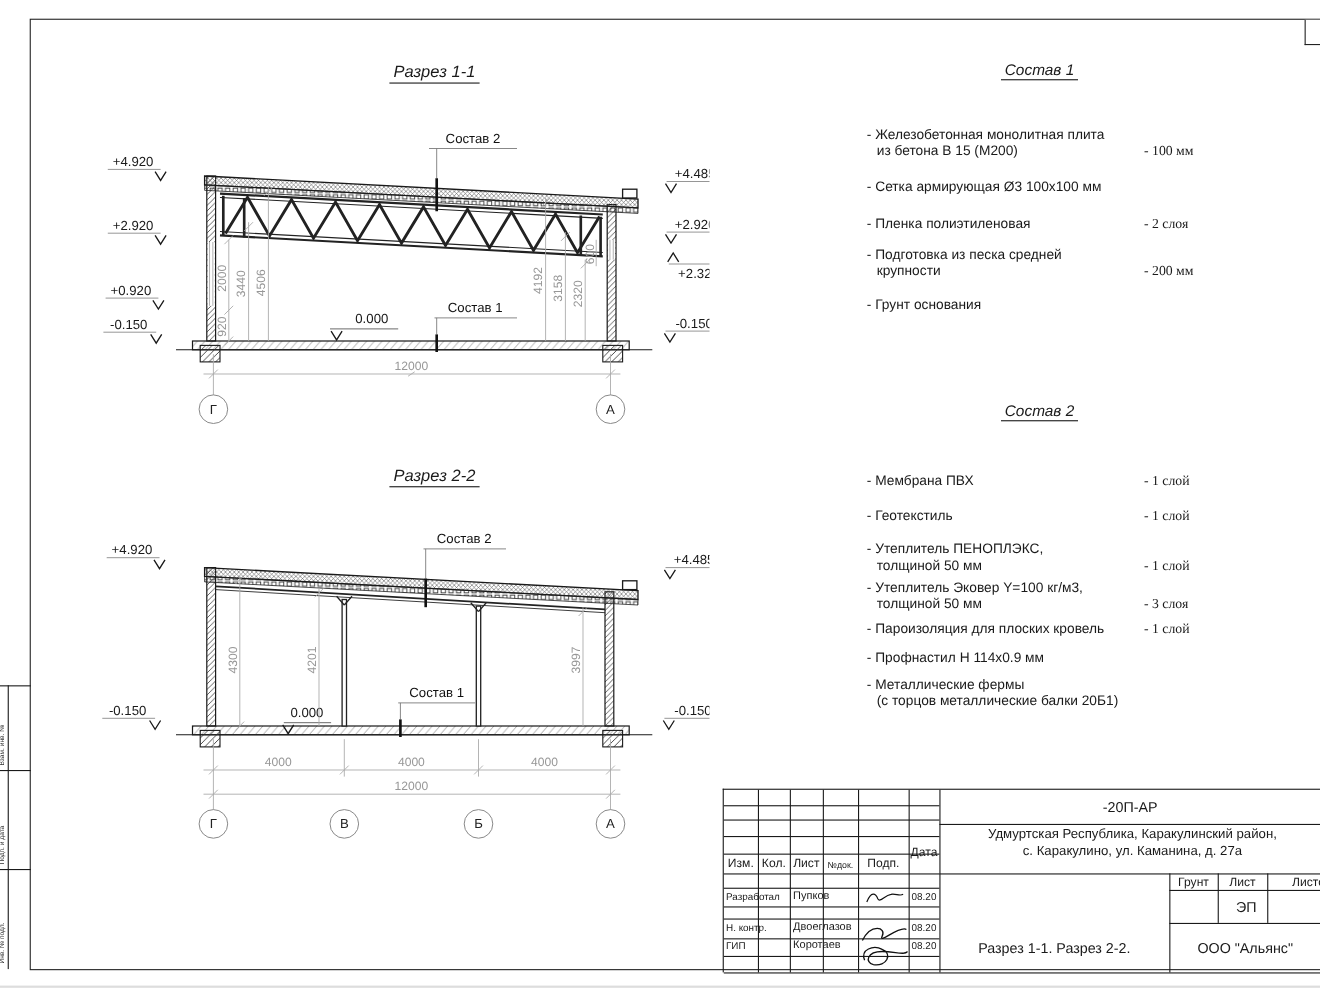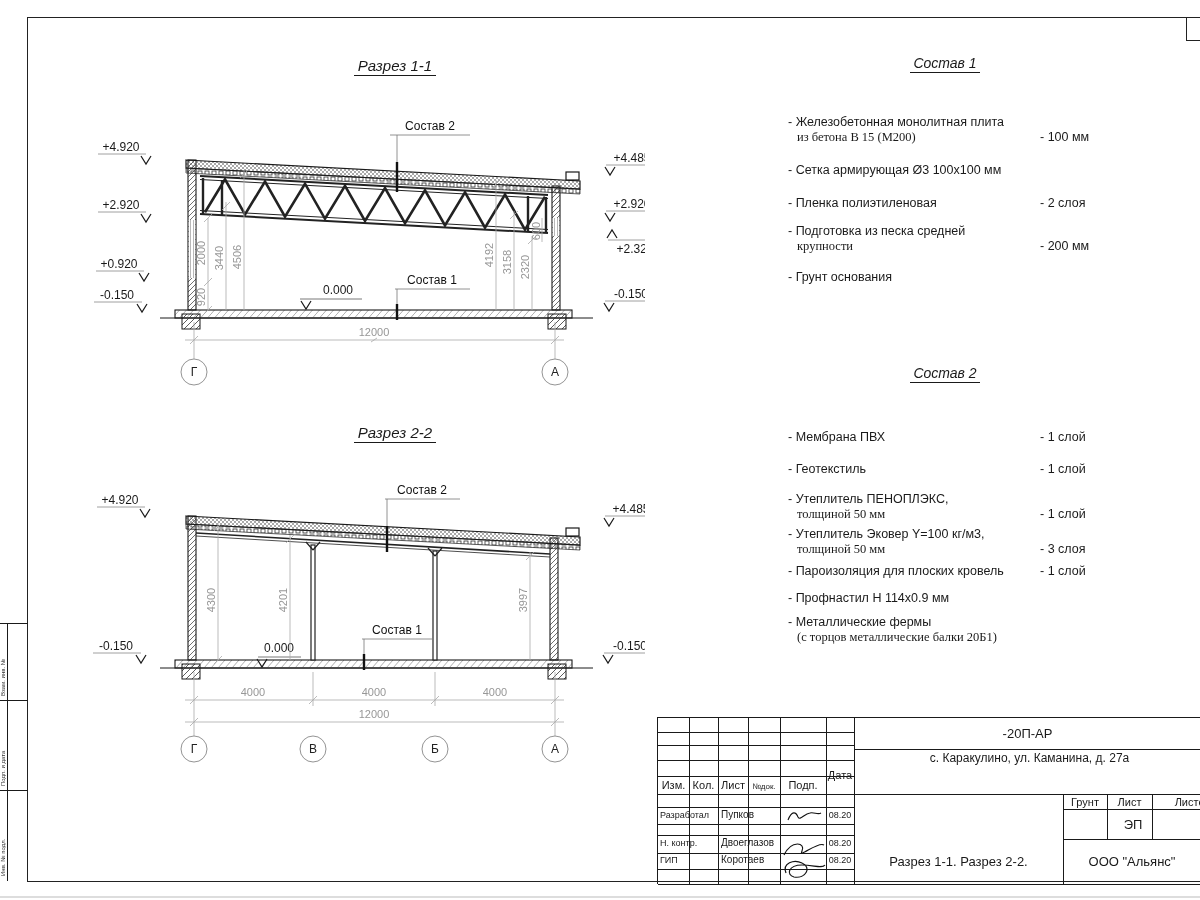--- a/index.html
+++ b/index.html
@@ -6,22 +6,22 @@
   #sheet{position:relative;width:1200px;height:900px;background:#fff;overflow:hidden;
          font-family:"Liberation Sans",sans-serif;color:#1a1a1a;}
   .abs{position:absolute;}
   .frame{border:1.6px solid #222;}
   .sec-title{font-size:15px;font-style:italic;text-align:center;}
   .sec-title span{border-bottom:1.2px solid #1a1a1a;padding:0 4px 1px;}
   .list-title{font-size:14px;font-style:italic;text-align:center;}
   .list-title span{border-bottom:1.2px solid #1a1a1a;padding:0 3px 1px;}
   .s-item{position:absolute;width:420px;font-size:12.5px;line-height:15px;}
   .s-line{position:relative;white-space:nowrap;}
-  .s-line .ind{padding-left:9px;font-family:Liberation Serif, serif;}
-  .s-val{position:absolute;left:252px;top:0;white-space:nowrap;}
+  .s-line .ind{padding-left:9px;}
+  .s-val{position:absolute;left:252px;top:0;white-space:nowrap;font-family:Liberation Serif, serif;}
   svg text{font-family:"Liberation Sans",sans-serif;}
   .dim{fill:#979797;font-size:11px;}
   .elev{fill:#1a1a1a;font-size:12px;}
   .call{fill:#111;font-size:12px;}
   .axis{fill:#222;font-size:12px;}
   .tb-line{position:absolute;background:#1a1a1a;}
   .tb-txt{position:absolute;font-size:11px;white-space:nowrap;text-align:center;}
   .vstamp{position:absolute;font-size:6px;color:#333;transform:rotate(-90deg);transform-origin:left top;white-space:nowrap;}
 </style>
 </head>
@@ -431,20 +431,21 @@
     <svg class="abs" style="left:126px;top:90px;" width="40" height="16" viewBox="0 0 40 16">
       <path d="M4 12 C8 2 12 4 14 9 C16 13 20 6 26 5 C30 4 34 7 37 5" fill="none" stroke="#111" stroke-width="1.1"></path>
     </svg>
     <svg class="abs" style="left:120px;top:117px;" width="50" height="48" viewBox="0 0 50 48">
       <path d="M6 20 C14 4 28 8 24 16 C20 24 40 6 46 10 M8 38 C4 28 16 24 24 28 C34 32 28 44 16 42 C8 40 10 30 24 30 C36 30 44 34 47 30" fill="none" stroke="#111" stroke-width="1.2"></path>
     </svg>
 
     <div class="tb-txt" style="left:196px;top:8px;width:347px;text-align:center;font-size:13px;">-20П-АР</div>
 
     <div class="tb-txt" style="left:200px;top:33px;width:343px;text-align:center;font-size:12px;line-height:14.5px;">
+      <div>Удмуртская Республика, Каракулинский район,</div>
       <div>с. Каракулино, ул. Каманина, д. 27а</div>
     </div>
 
     <div class="tb-txt" style="left:405px;top:78px;width:44px;text-align:center;font-size:11px;">Грунт</div>
     <div class="tb-txt" style="left:449px;top:78px;width:45px;text-align:center;font-size:11px;">Лист</div>
     <div class="tb-txt" style="left:494px;top:78px;width:49px;text-align:center;font-size:11px;margin-left:16px;">Листов</div>
     <div class="tb-txt" style="left:405px;top:99px;width:44px;text-align:center;font-size:13px;padding-left:48px;">ЭП</div>
 
     <div class="tb-txt" style="left:196px;top:136px;width:209px;text-align:center;font-size:13px;">Разрез 1-1. Разрез 2-2.</div>
     <div class="tb-txt" style="left:405px;top:136px;width:138px;text-align:center;font-size:13px;">ООО "Альянс"</div>

